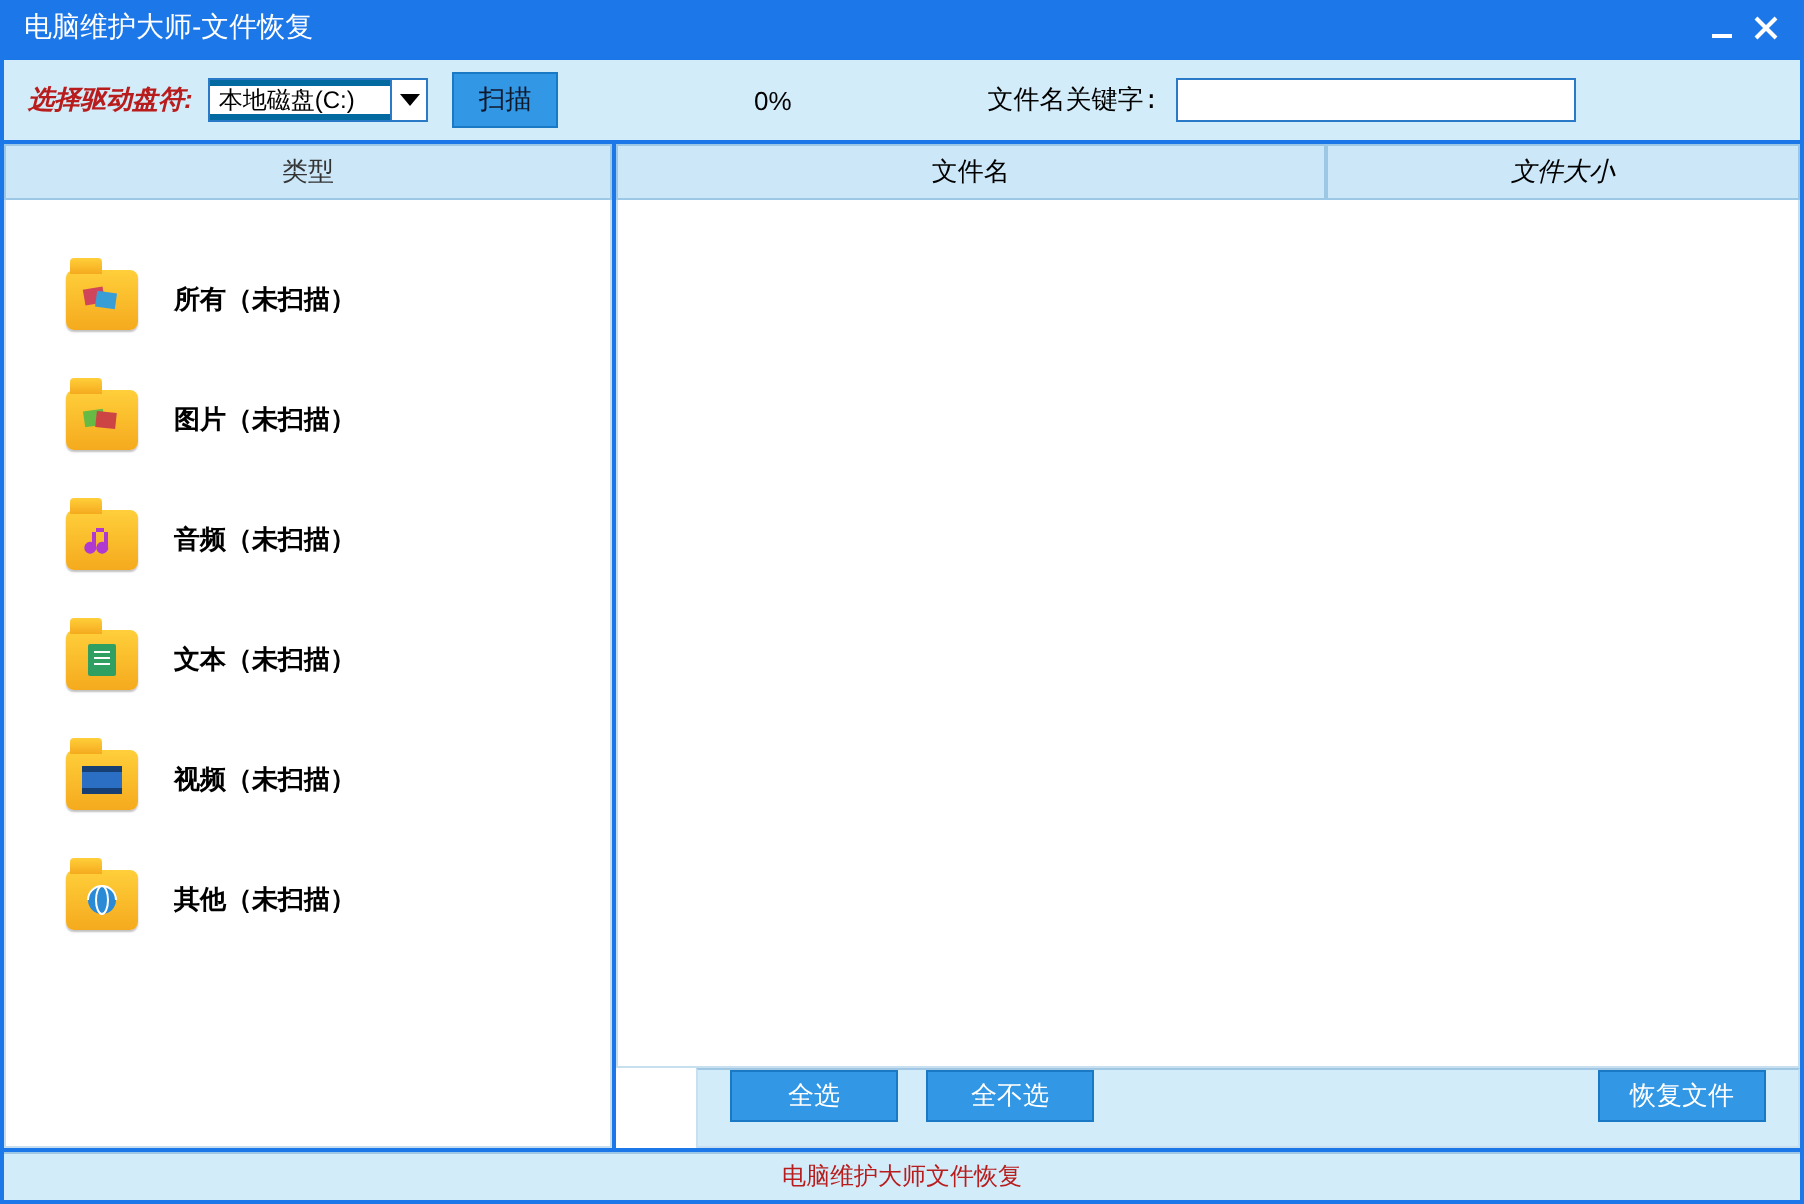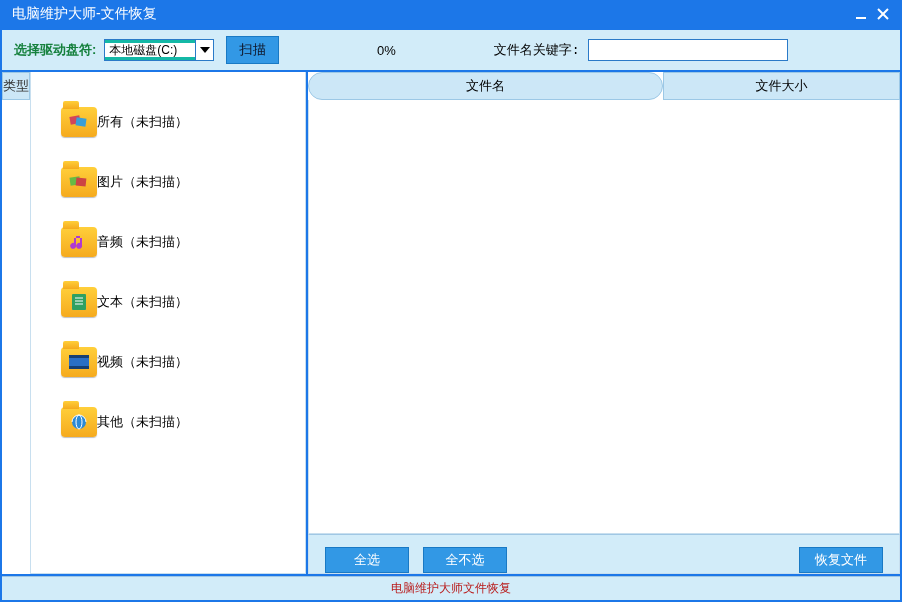--- a/index.html
+++ b/index.html
@@ -27,25 +27,25 @@
 .titlebar .title { flex: 1; }
 .titlebar .btn { width: 22px; height: 22px; display:flex; align-items:center; justify-content:center; cursor:pointer; }
 .toolbar {
   height: 40px;
   background: #d2ecf9;
   margin: 2px 2px 0 2px;
   display: flex; align-items: center;
   padding: 0 12px;
   gap: 8px;
 }
-.toolbar .lbl { color: #15803d; font-weight: bold; }
+.toolbar .lbl { color: #b91c1c; font-weight: bold; font-style: italic; }
 .drive-select {
   display:flex; align-items:center;
   border: 1px solid #2a7ac8;
-  background: #14b8a6;
+  background: #0369a1;
   height: 22px;
 }
 .drive-select input { border:none; width: 90px; padding: 0 4px; font-size: 12px; outline:none; }
 .drive-select .arrow { width: 18px; height: 20px; border-left:1px solid #2a7ac8; display:flex; align-items:center; justify-content:center; background:#fff; }
 .scan-btn {
   background: #3298e5; color: #0f172a;
   border: 1px solid #1979c4;
   padding: 4px 12px;
   margin-left: 4px;
   cursor: pointer;
@@ -54,56 +54,56 @@
 .kw-lbl { margin-left: 90px; color:#000;font-family:Liberation Mono, monospace; }
 .kw-input { border: 1px solid #2a7ac8; height: 22px; width: 200px; padding: 0 4px; }
 .main {
   flex: 1;
   display: flex;
   margin: 2px;
   gap: 2px;
 }
 .left-pane {
   width: 304px;
-  display:flex; 
+  display:flex; flex-direction:column;
   background:#fff;
 }
 .col-header {
   background: #cce7f7;
   border: 1px solid #9cc8e6;
   height: 28px;
   display:flex; align-items:center; justify-content:center;
   color:#333;
 }
 .category-list { flex:1; background:#fff; border:1px solid #c8dfef; border-top:none; padding: 20px 0 0 30px; }
-.cat-item { display:flex; align-items:center; height: 60px; cursor:pointer; }
+.cat-item { display:flex; align-items:center; gap: 18px; height: 60px; cursor:pointer;font-weight:bold; }
 .cat-icon { width: 36px; height: 30px; border-radius: 4px; background: linear-gradient(#ffcf3a,#f5aa1e); position:relative; box-shadow: 0 1px 1px rgba(0,0,0,.25); }
 .cat-icon::before { content:""; position:absolute; top:-6px; left:2px; width:16px; height:8px; border-radius:2px 2px 0 0; background: linear-gradient(#ffcf3a,#f5aa1e); }
 .cat-icon .deco { position:absolute; inset:4px; display:flex; align-items:center; justify-content:center; }
 .right-pane {
   flex: 1;
   display:flex; flex-direction:column;
   background:#fff;
 }
 .table-header {
   display:flex; height: 28px;
 }
 .table-header .th {
   background:#cce7f7; border:1px solid #9cc8e6; display:flex; align-items:center; justify-content:center;
 }
-.th-name { flex: 1.2; border-radius: 14px; }
-.th-size { flex: 0.8; }
+.th-name { flex: 1.2; }
+.th-size { flex: 0.8; font-style: italic; }
 .th-time { flex: 1; }
 .table-body { flex:1; border:1px solid #c8dfef; border-top:none; background:#fff; }
 .action-bar {
   height: 40px;
   background:#d2ecf9;
   border:1px solid #c8dfef; border-top: 1px solid #a0c7e4;
-  display:flex; align-items:flex-end;
-  padding: 0 16px; gap: 14px;
+  display:flex; align-items:flex-start;
+  padding: 0 16px; gap: 14px; margin-left: 40px;
 }
 .action-btn {
   background:#3298e5; color:#fff;
   border:1px solid #1979c4;
   width: 84px; height: 26px;
   display:flex; align-items:center; justify-content:center;
   cursor:pointer; font-size: 13px;
 }
 .action-bar .spacer { flex:1; }
 .statusbar {

